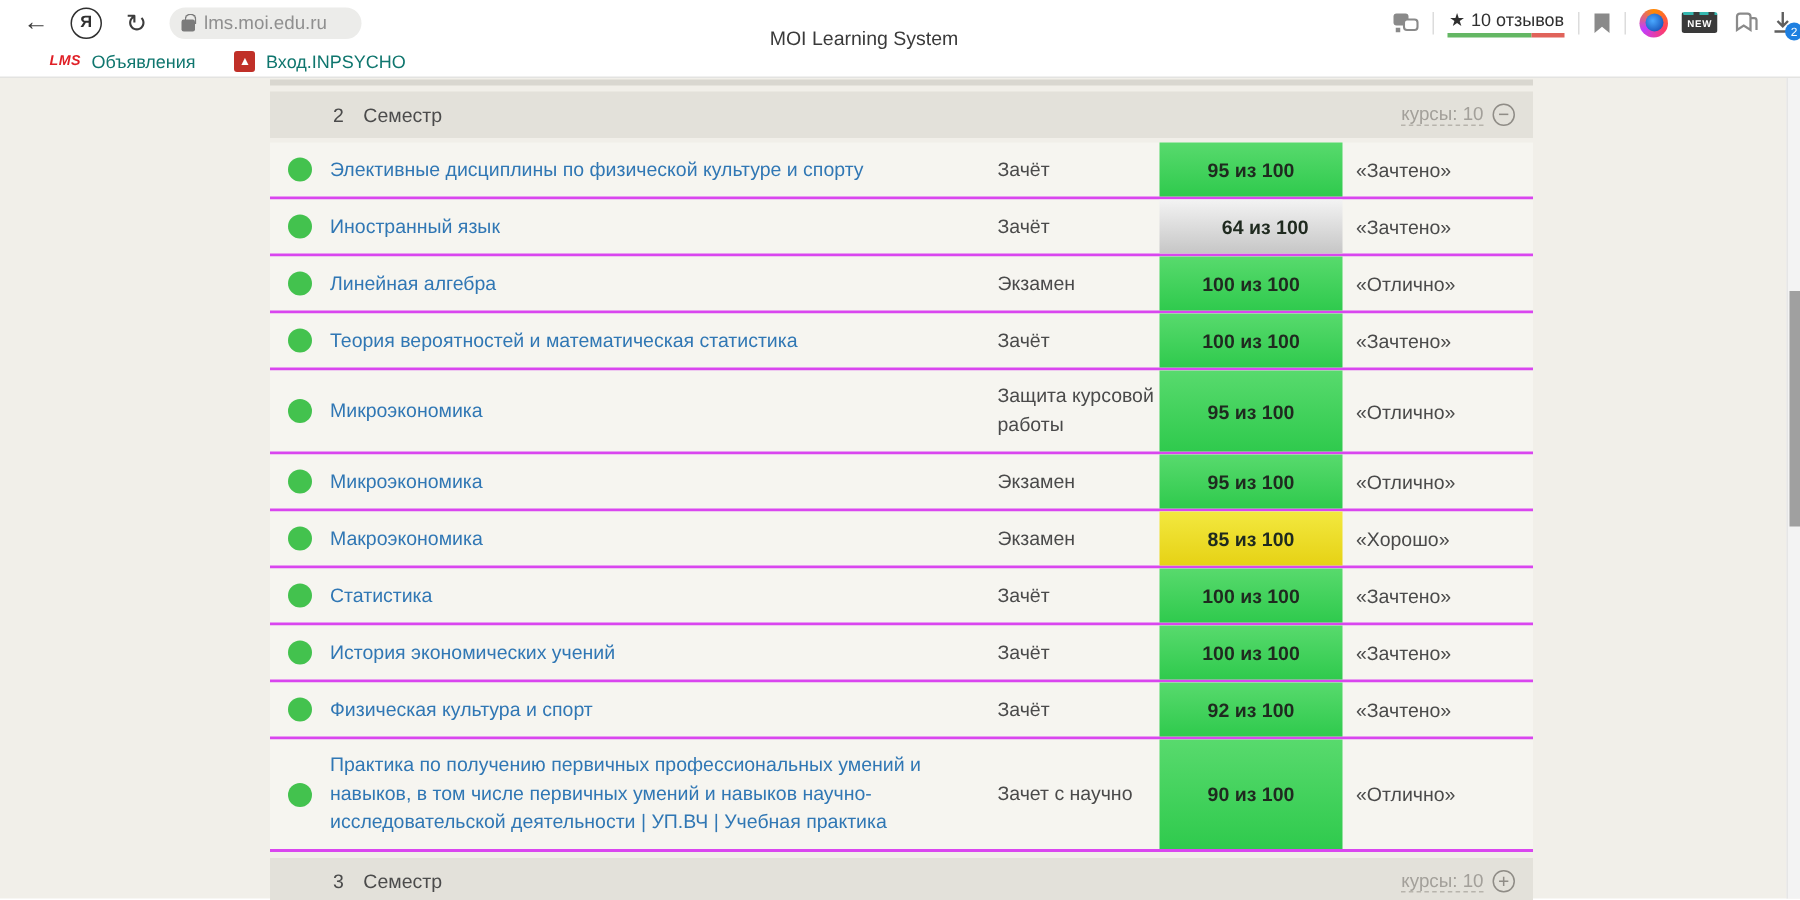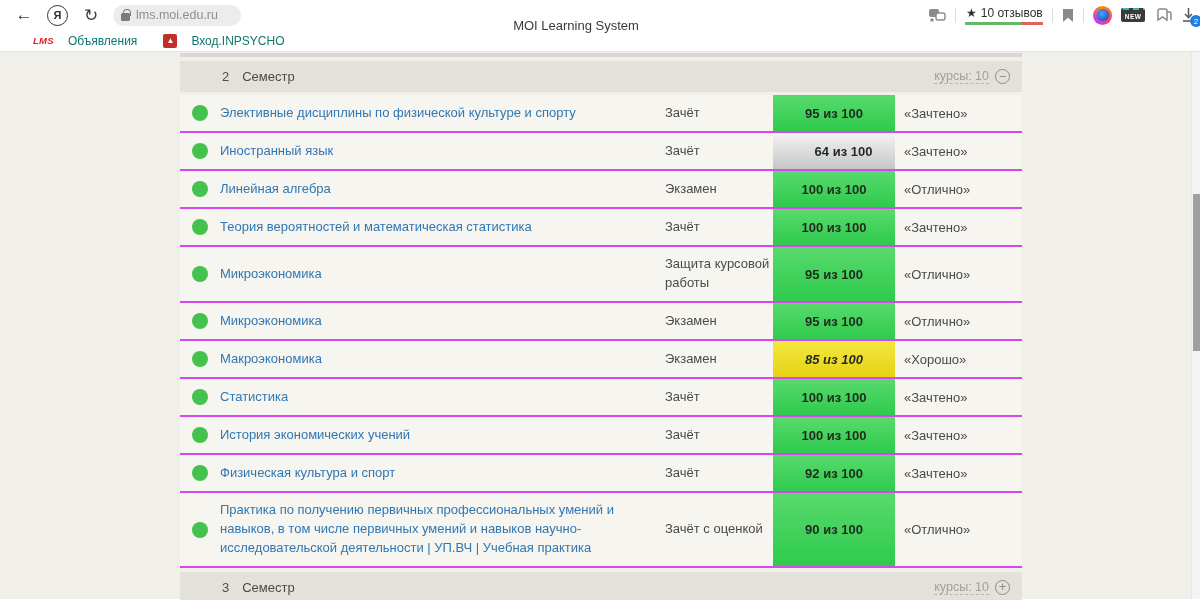--- a/index.html
+++ b/index.html
@@ -38,21 +38,21 @@
     background:radial-gradient(circle at 40% 40%, #4aa8ff, #0a3fa8); }
   .new-badge { background:#3a3a3a; color:#fff; font-size:6.5px; font-weight:bold; letter-spacing:.5px;
     padding:2.5px 3.5px; border-radius:2px; border-top:2px dashed #35b8b0; cursor:pointer; }
   .dl-wrap { position:relative; cursor:pointer; }
   .dl-badge { position:absolute; right:-6px; bottom:-4px; width:12px; height:12px; border-radius:50%;
     background:#1e7fe0; color:#fff; font-size:8px; display:flex; align-items:center; justify-content:center; }
 
   
   .bookmarks { width:1200px; height:22px; background:#fff; border-bottom:1px solid #e3e3e1;
     display:flex; align-items:center; padding-left:33px; gap:26px; }
-  .bm { display:flex; align-items:center; gap:14px; cursor:pointer; }
+  .bm { display:flex; align-items:center; gap:7px; cursor:pointer; }
   .bm-label { font-size:12px; color:#0f766e; }
   .lms-logo { color:#e01f26; font-size:9.5px; font-weight:bold; font-style:italic; letter-spacing:.3px; }
   .inpsy-logo { width:14px; height:14px; background:#c03028; border-radius:2px; color:#fff;
     font-size:8px; display:flex; align-items:center; justify-content:center; }
 
   
   .page { position:relative; width:1200px; height:547px; background:#f1efe9; }
   .prev-sliver { position:absolute; left:180px; top:1px; width:842px; height:4px; background:#d9d7d0; }
   .content { position:absolute; left:180px; top:9px; width:842px; }
 
@@ -70,21 +70,21 @@
   .row { display:flex; align-items:center; background:#f6f5f0; border-bottom:2px solid #d946ef;
     min-height:38px; }
   .cell-dot { width:40px; display:flex; justify-content:center; align-items:center; flex:none; }
   .dot { width:16px; height:16px; border-radius:50%; background:#43c24e; }
   .cell-course { flex:none; width:445px; font-size:13px; color:#3077b4; text-decoration:none;
     line-height:1.45; padding-right:16px; cursor:pointer; }
   .cell-type { flex:none; width:108px; font-size:13px; color:#4a4a4a; line-height:1.45; }
   .cell-score { flex:none; width:122px; align-self:stretch; display:flex; align-items:center;
     justify-content:center; font-size:13px; font-weight:bold; color:#1f2a1f; }
   .badge-green { background:linear-gradient(180deg,#58da6d 0%,#2fca4d 100%); }
-  .badge-yellow { background:linear-gradient(180deg,#f3e83f 0%,#e6d215 100%);font-style:italic; }
+  .badge-yellow { background:linear-gradient(180deg,#f3e83f 0%,#e6d215 100%); }
   .badge-gray { background:linear-gradient(180deg,#f3f3f3 0%,#c6c6c6 100%);padding-left:19px; }
   .cell-grade { flex:none; width:127px; padding-left:9px; font-size:13px; color:#4a4a4a; }
   .row-h2 { min-height:56px; }
   .row-h3 { min-height:75px; }
   .footer-gap { height:4px; }
 
   
   .pscroll { position:absolute; right:0; top:0; width:9px; height:100%; background:#f3f3f3;
     border-left:1px solid #e6e6e6; }
   .pscroll .thumb { position:absolute; left:1px; top:142px; width:7px; height:157px; background:#a0a0a0; cursor:pointer; }
@@ -278,21 +278,21 @@
         <div class="cell-type">Зачёт</div>
         <div class="cell-score badge-green">92 из 100</div>
         <div class="cell-grade">«Зачтено»</div>
       </div>
 
       <div class="row row-h3">
         <div class="cell-dot">
             <span class="dot"></span>
           </div>
         <a class="cell-course">Практика по получению первичных профессиональных умений и навыков, в том числе первичных умений и навыков научно-исследовательской деятельности | УП.ВЧ | Учебная практика</a>
-        <div class="cell-type">Зачёт с оценкой</div>
+        <div class="cell-type">Зачет с научно</div>
         <div class="cell-score badge-green">90 из 100</div>
         <div class="cell-grade">«Отлично»</div>
       </div>
 
     </div>
 
     <div class="footer-gap"></div>
 
     <div class="sem-bar">
       <span class="sem-num">3</span>

